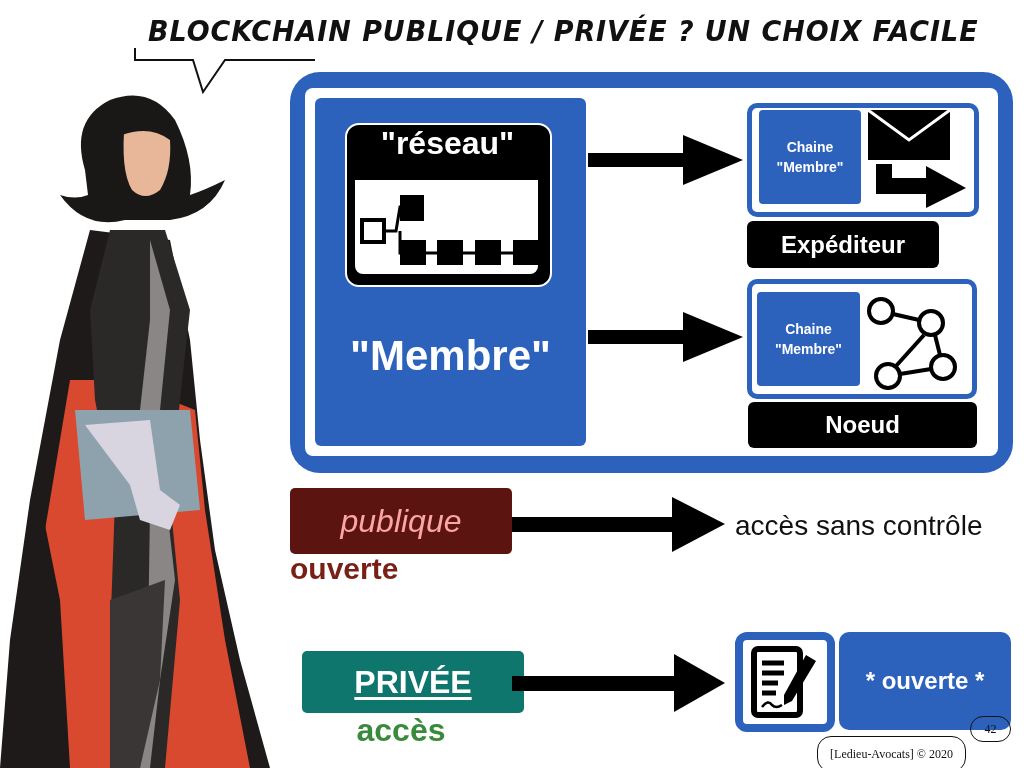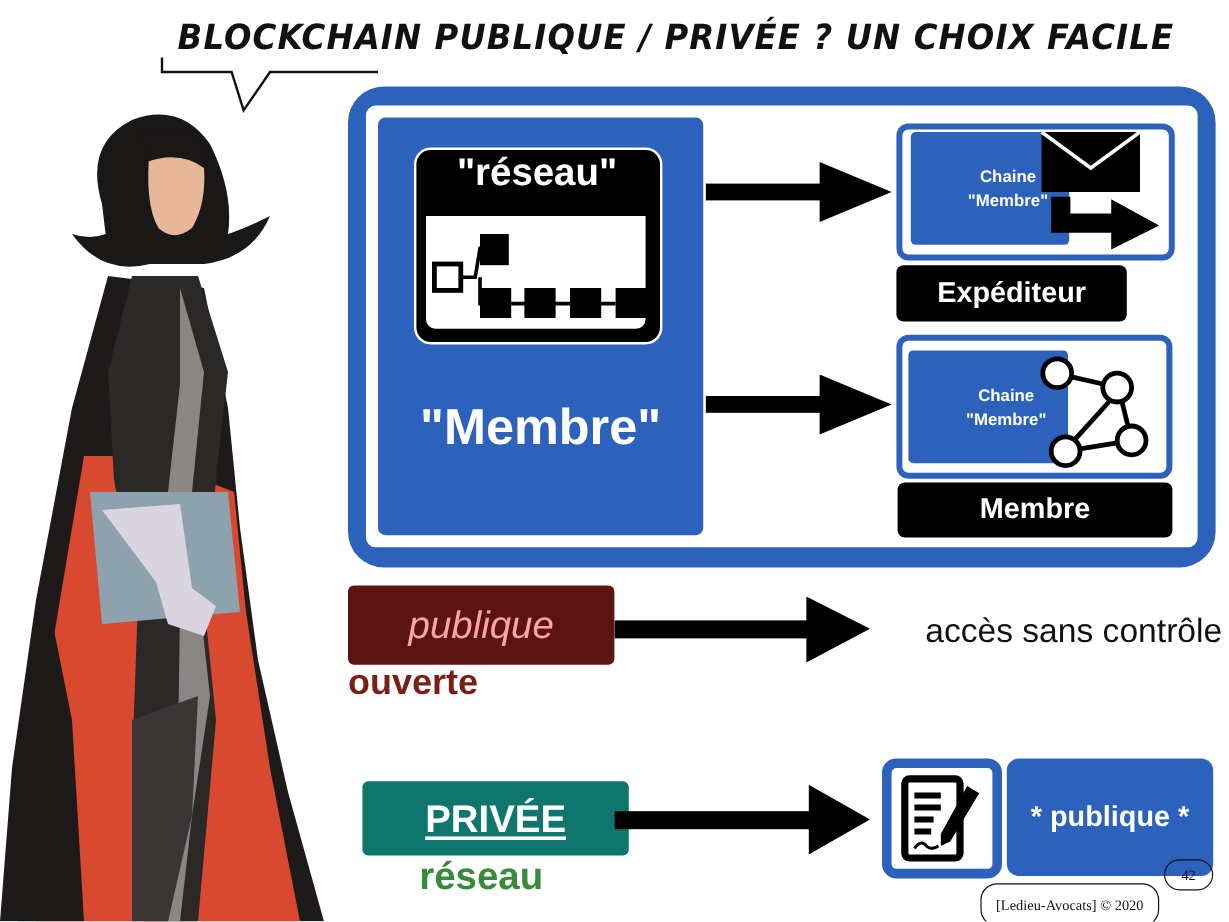--- a/index.html
+++ b/index.html
@@ -17,27 +17,27 @@
   .frame { left:290px; top:72px; width:723px; height:401px; background:#2d62bc; border-radius:30px; }
   .frame-inner { left:305px; top:88px; width:693px; height:368px; background:#fff; border-radius:8px; }
   .membre-panel { left:315px; top:98px; width:271px; height:348px; background:#2d62bc; border-radius:6px; }
   .reseau-card { left:345px; top:123px; width:203px; height:160px; background:#000; border-radius:14px; border:2px solid #fff; }
   .reseau-label { left:345px; top:125px; width:205px; text-align:center; color:#fff; font-weight:bold; font-size:32px; font-family:"Liberation Sans", sans-serif; }
   .reseau-body { left:355px; top:180px; width:183px; height:94px; background:#fff; border-radius:0 0 8px 8px; }
   .membre-big { left:315px; top:332px; width:271px; text-align:center; color:#fff; font-weight:bold; font-size:42px; font-family:"Liberation Sans", sans-serif; }
 
   
   .card-blue { background:#fff; border:5px solid #2d62bc; border-radius:10px; box-sizing:border-box; }
-  .chaine-box { background:#2d62bc; border-radius:4px; color:#fff; font-weight:bold; font-size:14px; text-align:center; line-height:20px; font-family:"Liberation Sans", sans-serif; display:flex; align-items:center; justify-content:center; flex-direction:column;padding-left:30px; }
+  .chaine-box { background:#2d62bc; border-radius:4px; color:#fff; font-weight:bold; font-size:14px; text-align:center; line-height:20px; font-family:"Liberation Sans", sans-serif; display:flex; align-items:center; justify-content:center; flex-direction:column; }
   .black-label { background:#000; border-radius:6px; color:#fff; font-weight:bold; font-size:24px; text-align:center; font-family:"Liberation Sans", sans-serif; display:flex; align-items:center; justify-content:center; }
 
   
   .publique-box { left:290px; top:488px; width:222px; height:66px; background:#5c1410; border-radius:5px; color:#fca5a5; font-style:italic; font-size:32px; display:flex; align-items:center; justify-content:center; font-family:"Liberation Sans", sans-serif; }
   .ouverte { left:290px; top:552px; width:222px; text-align:left; color:#7a1f16; font-weight:bold; font-size:30px; font-family:"Liberation Sans", sans-serif; }
-  .acces { left:735px; top:510px; font-size:28px; color:#111; font-family:"Liberation Sans", sans-serif; white-space:nowrap;margin-left:36px; }
+  .acces { left:735px; top:510px; font-size:28px; color:#111; font-family:"Liberation Sans", sans-serif; white-space:nowrap; }
 
   
   .privee-box { left:290px; top:651px; width:222px; height:62px; background:#0f766e; border-radius:5px; color:#fff; font-weight:bold; font-size:32px; display:flex; align-items:center; justify-content:center; font-family:"Liberation Sans", sans-serif;margin-left:12px; }
   .privee-box span { text-decoration:underline; text-decoration-thickness:3px; text-underline-offset:4px; }
   .fermee { left:290px; top:712px; width:222px; text-align:center; color:#3a8a3c; font-weight:bold; font-size:32px; font-family:"Liberation Sans", sans-serif; }
 
   .contract-icon-box { left:735px; top:632px; width:100px; height:100px; background:#fff; border:8px solid #2d62bc; border-radius:12px; box-sizing:border-box; }
   .contrat-box { left:839px; top:632px; width:172px; height:98px; background:#2d62bc; border-radius:10px; color:#fff; font-weight:bold; font-size:24px; display:flex; align-items:center; justify-content:center; font-family:"Liberation Sans", sans-serif; white-space:nowrap; }
 
   .footer-credit { left:817px; top:736px; width:149px; height:36px; border:1.5px solid #111; border-radius:14px; box-sizing:border-box; font-size:12px; color:#111; display:flex; align-items:center; justify-content:center; font-family:"Liberation Serif", serif; }
@@ -122,47 +122,47 @@
 <svg class="abs" style="left:860px;top:290px;" width="105" height="100" viewBox="0 0 105 100">
   <circle cx="21" cy="21" r="12" fill="#fff" stroke="#000" stroke-width="4"></circle>
   <circle cx="71" cy="33" r="12" fill="#fff" stroke="#000" stroke-width="4"></circle>
   <circle cx="28" cy="86" r="12" fill="#fff" stroke="#000" stroke-width="4"></circle>
   <circle cx="83" cy="77" r="12" fill="#fff" stroke="#000" stroke-width="4"></circle>
   <line x1="33" y1="24" x2="59" y2="30" stroke="#000" stroke-width="4"></line>
   <line x1="64" y1="45" x2="36" y2="76" stroke="#000" stroke-width="4"></line>
   <line x1="75" y1="45" x2="80" y2="65" stroke="#000" stroke-width="4"></line>
   <line x1="40" y1="84" x2="71" y2="79" stroke="#000" stroke-width="4"></line>
 </svg>
-<div class="abs black-label" style="left:748px;top:402px;width:229px;height:46px;">Membre</div>
+<div class="abs black-label" style="left:748px;top:402px;width:229px;height:46px;">Noeud</div>
 
 <div class="abs publique-box">
   <span>publique</span>
 </div>
 <div class="abs ouverte">ouverte</div>
 <svg class="abs" style="left:512px;top:497px;" width="215" height="60" viewBox="0 0 215 60">
   <rect x="0" y="20" width="165" height="15" fill="#000"></rect>
   <polygon points="160,0 213,27 160,55" fill="#000"></polygon>
 </svg>
 <div class="abs acces">accès sans contrôle</div>
 
 <div class="abs privee-box">
   <span>PRIVÉE</span>
 </div>
-<div class="abs fermee">réseau</div>
+<div class="abs fermee">accès</div>
 <svg class="abs" style="left:512px;top:654px;" width="215" height="60" viewBox="0 0 215 60">
   <rect x="0" y="22" width="165" height="15" fill="#000"></rect>
   <polygon points="162,0 213,29 162,58" fill="#000"></polygon>
 </svg>
 
 <div class="abs contract-icon-box"></div>
 <svg class="abs" style="left:750px;top:645px;" width="70" height="75" viewBox="0 0 70 75">
   <rect x="4" y="4" width="46" height="66" rx="4" fill="#fff" stroke="#000" stroke-width="6"></rect>
   <line x1="12" y1="18" x2="34" y2="18" stroke="#000" stroke-width="5"></line>
   <line x1="12" y1="28" x2="34" y2="28" stroke="#000" stroke-width="5"></line>
   <line x1="12" y1="38" x2="28" y2="38" stroke="#000" stroke-width="5"></line>
   <line x1="12" y1="48" x2="26" y2="48" stroke="#000" stroke-width="5"></line>
   <path d="M12 62 Q18 54 22 60 Q26 64 32 60" stroke="#000" stroke-width="2.5" fill="none"></path>
   <polygon points="56,10 66,16 42,56 34,60 34,50" fill="#000"></polygon>
 </svg>
-<div class="abs contrat-box">* publique *</div>
+<div class="abs contrat-box">* ouverte *</div>
 
 <div class="abs footer-credit">[Ledieu-Avocats] © 2020</div>
 <div class="abs footer-page">42</div>
 
 </body></html>

